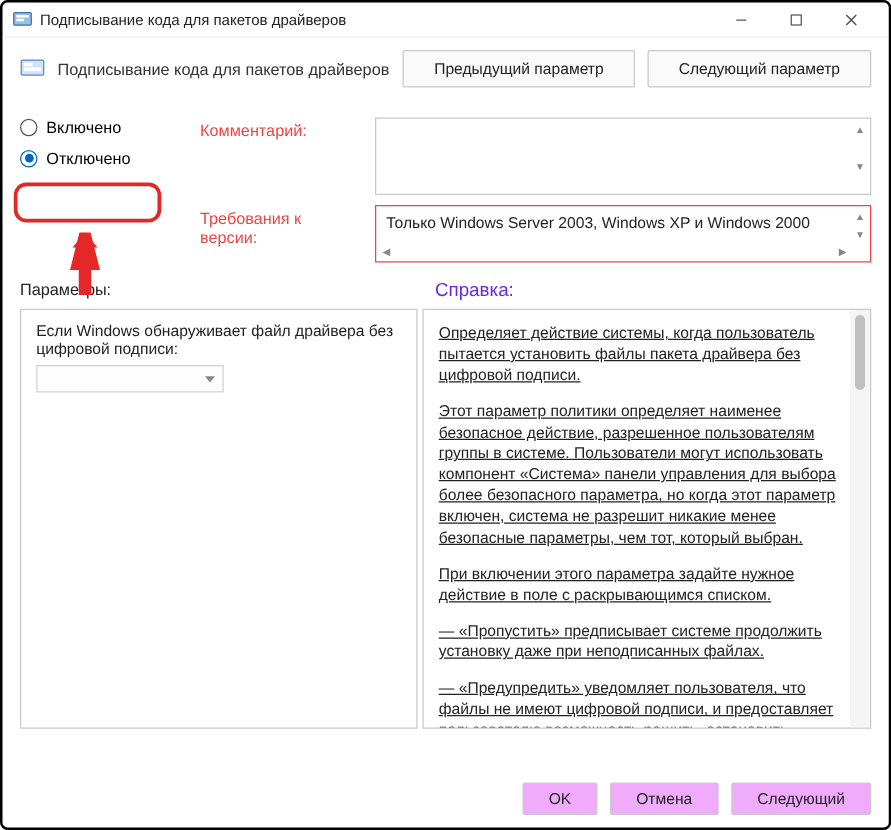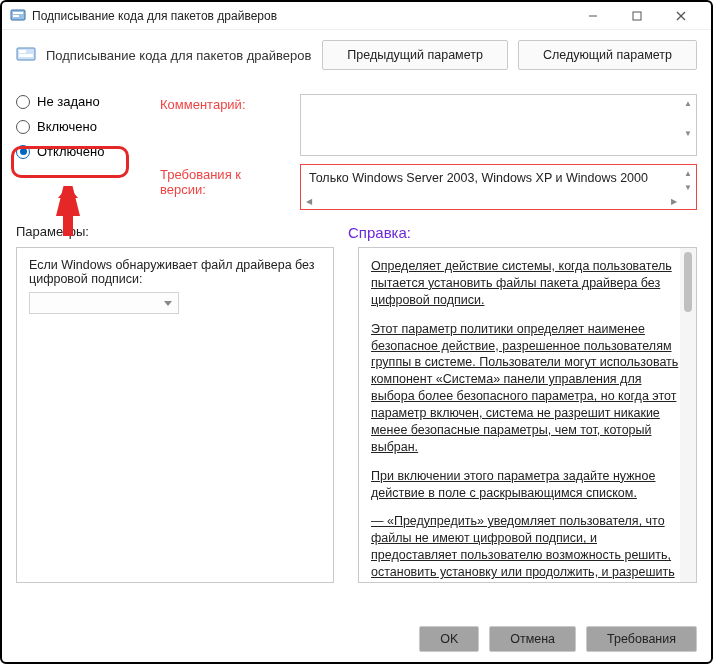--- a/index.html
+++ b/index.html
@@ -28,31 +28,31 @@
   .fieldrow { display: flex; align-items: flex-start; gap: 10px; }
   .flabel { width: 130px; font-size: 13px; color: #ef4444; padding-top: 3px; }
   .comment { flex: 1; height: 62px; border: 1px solid #c9c9c9; background: #fff; position: relative; }
   .supported { flex: 1; height: 46px; border: 1px solid #ef4444; background: #fff; padding: 6px 8px; font-size: 12.5px; color: #222; position: relative; }
   .sbv { position: absolute; right: 2px; top: 2px; bottom: 16px; width: 12px; display: flex; flex-direction: column; justify-content: space-between; }
   .sbh { position: absolute; left: 2px; right: 16px; bottom: 2px; height: 12px; display: flex; justify-content: space-between; }
   .sbbtn { width: 12px; height: 12px; display: flex; align-items: center; justify-content: center; color: #888; font-size: 8px; }
   .beltlabels { display: flex; gap: 12px; margin-top: 14px; padding-right: 4px; }
   .beltlabels .left { width: 320px; font-size: 13px; color: #222; }
   .beltlabels .right { flex: 1; font-size: 15px; color: #6d28d9; }
-  .panels { display: flex; gap: 24px; margin-top: 6px; height: 336px; }
+  .panels { display: flex; gap: 4px; margin-top: 6px; height: 336px; }
   .panel { border: 1px solid #c9c9c9; background: #fff; padding: 10px 12px; font-size: 12.5px; color: #222; overflow: hidden; position: relative; }
   .panel.left { width: 318px; }
   .panel.right { flex: 1; text-decoration: underline; }
   .panel p { margin-bottom: 12px; line-height: 1.35; }
   .dropdown { width: 150px; height: 22px; border: 1px solid #d3d3d3; background: #fdfdfd; margin-top: 6px; position: relative; }
   .dropdown::after { content: ""; position: absolute; right: 6px; top: 8px; width: 0; height: 0; border-left: 4px solid transparent; border-right: 4px solid transparent; border-top: 5px solid #888; }
   .vscroll { position: absolute; right: 0; top: 0; bottom: 0; width: 16px; background: #f5f5f5; display: flex; flex-direction: column; }
   .vscroll .thumb { width: 8px; margin: 0 auto; background: #c0c0c0; border-radius: 4px; height: 60px; margin-top: 4px; }
   .footer { position: absolute; right: 14px; bottom: 10px; display: flex; gap: 10px; }
-  .fbtn { border: 1px solid #c9c9c9; background: #a3a3a3; padding: 5px 20px; font-size: 12.5px; color: #222; border-radius: 2px; cursor: pointer; }
+  .fbtn { border: 1px solid #c9c9c9; background: #f0abfc; padding: 5px 20px; font-size: 12.5px; color: #222; border-radius: 2px; cursor: pointer; }
 </style>
 </head>
 <body>
 
 <div class="titlebar">
   <span class="icon">
     <svg width="16" height="16" viewBox="0 0 16 16">
         <rect x="1" y="2" width="14" height="10" rx="1" fill="#9bc0e8" stroke="#3a6ea5"></rect>
         <rect x="3" y="4" width="10" height="2" fill="#fff"></rect>
         <rect x="3" y="7" width="6" height="2" fill="#fff"></rect>
@@ -90,24 +90,20 @@
   <div class="htitle">Подписывание кода для пакетов драйверов</div>
   <div class="navbtns">
     <button class="btn">Предыдущий параметр</button>
     <button class="btn">Следующий параметр</button>
   </div>
 </div>
 
 <div class="content">
   <div class="row1">
     <div class="radios">
-      <label class="radio">
-        <span class="rcirc"></span>
-        <span>Не задано</span>
-      </label>
       <label class="radio">
         <span class="rcirc"></span>
         <span>Включено</span>
       </label>
       <label class="radio">
         <span class="rcirc sel"></span>
         <span>Отключено</span>
       </label>
       <div class="highlight"></div>
       <svg class="arrow" width="40" height="60">
@@ -156,25 +152,26 @@
 
   <div class="panels">
     <div class="panel left">
       <div>Если Windows обнаруживает файл драйвера без цифровой подписи:</div>
       <div class="dropdown"></div>
     </div>
     <div class="panel right">
       <p>Определяет действие системы, когда пользователь пытается установить файлы пакета драйвера без цифровой подписи.</p>
       <p>Этот параметр политики определяет наименее безопасное действие, разрешенное пользователям группы в системе. Пользователи могут использовать компонент «Система» панели управления для выбора более безопасного параметра, но когда этот параметр включен, система не разрешит никакие менее безопасные параметры, чем тот, который выбран.</p>
       <p>При включении этого параметра задайте нужное действие в поле с раскрывающимся списком.</p>
+      <p>—   «Пропустить» предписывает системе продолжить установку даже при неподписанных файлах.</p>
       <p>—   «Предупредить» уведомляет пользователя, что файлы не имеют цифровой подписи, и предоставляет пользователю возможность решить, остановить установку или продолжить, и разрешить ли установку неподписанных файлов. Параметр</p>
       <div class="vscroll">
         <div class="thumb"></div>
       </div>
     </div>
   </div>
 </div>
 
 <div class="footer">
   <button class="fbtn">OK</button>
   <button class="fbtn">Отмена</button>
-  <button class="fbtn">Требования</button>
+  <button class="fbtn">Следующий</button>
 </div>
 
 </body></html>

